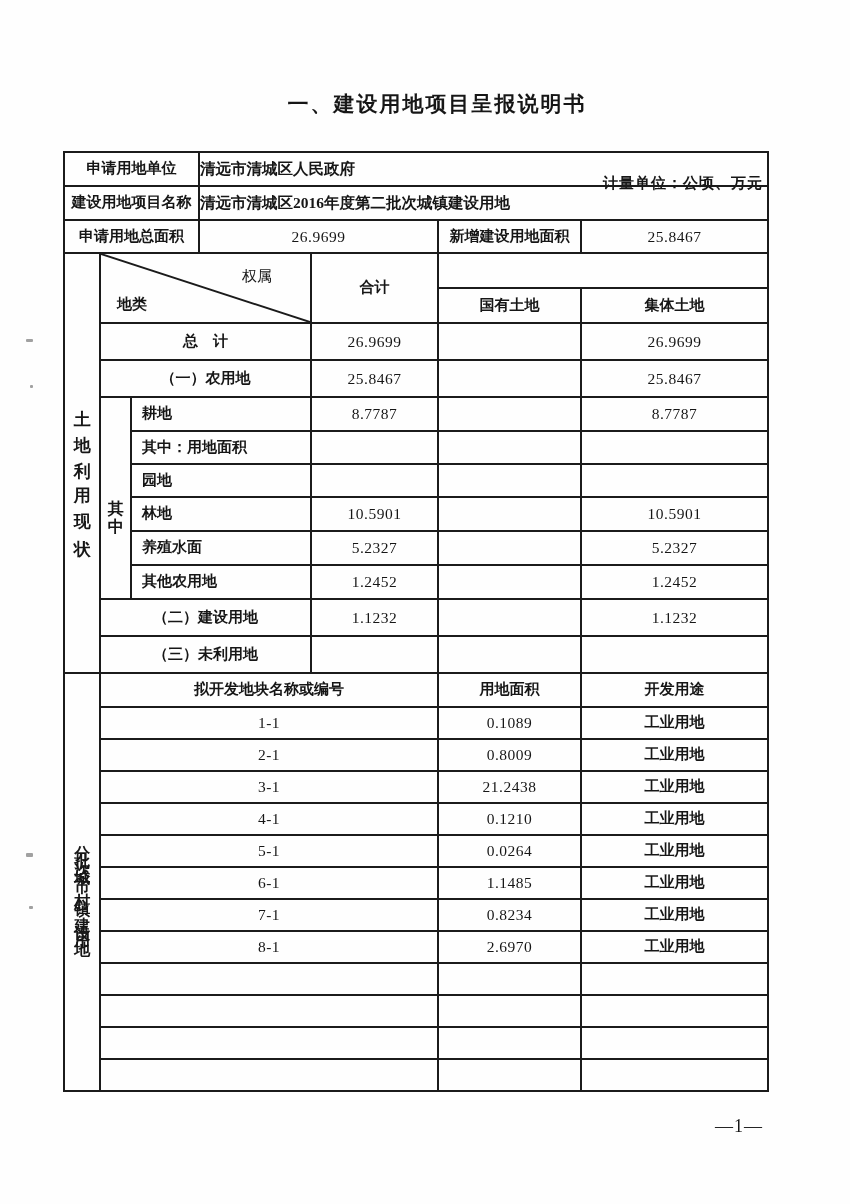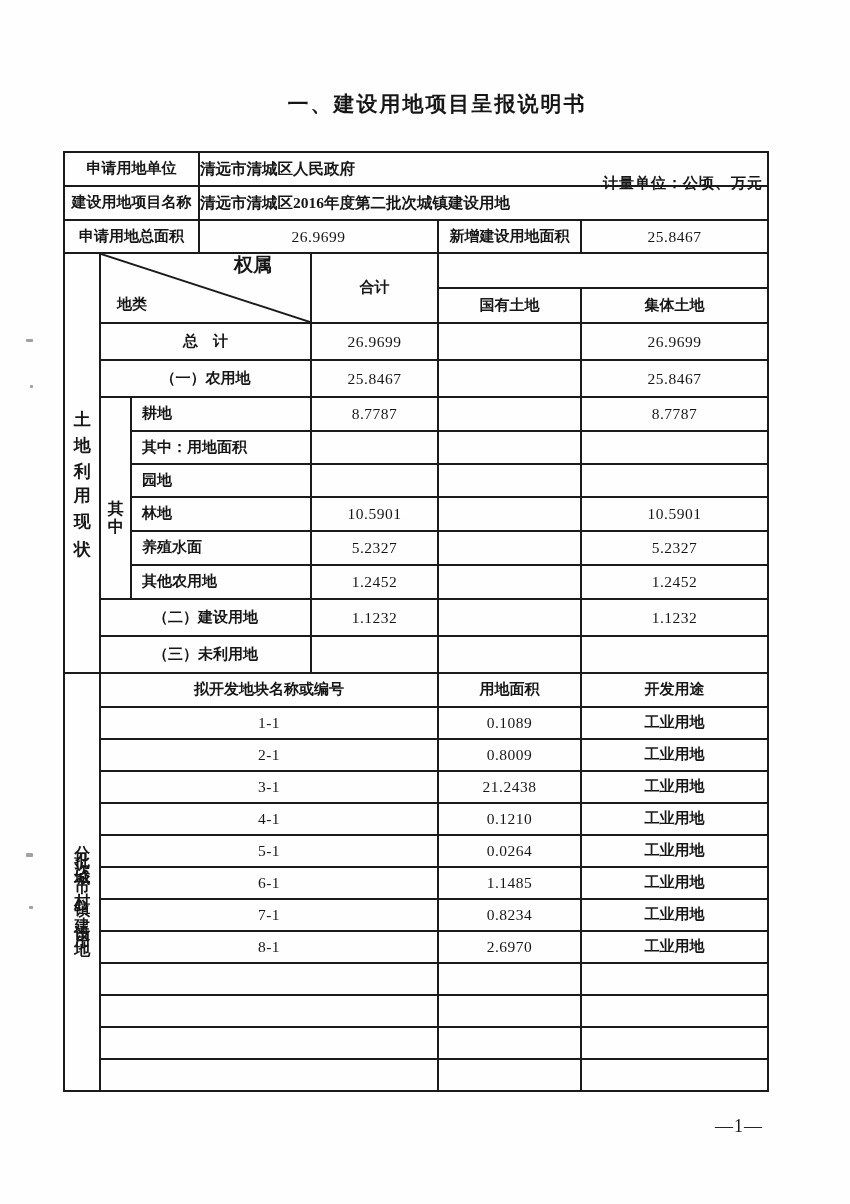--- a/index.html
+++ b/index.html
@@ -47,21 +47,21 @@
     font-weight:700;
     white-space:nowrap;
   }
   .v-land{font-size:17px;letter-spacing:26px;margin-bottom:-26px;}
   .v-qz{font-size:16px;letter-spacing:18px;margin-bottom:-18px;}
   .v-dev{font-size:16px;letter-spacing:8px;margin-bottom:-8px;}
 
   
   .diag{position:relative;}
   .diag svg{position:absolute;top:0;left:0;width:100%;height:100%;}
-  .diag-tr{position:absolute;top:0;right:38px;font-weight:700;font-size:19px;}
+  .diag-tr{position:absolute;top:14px;right:38px;font-weight:400;font-size:15px;}
   .diag-bl{position:absolute;bottom:9px;left:16px;font-weight:700;font-size:15px;}
 
   .page-number{
     position:absolute;top:1116px;left:63px;width:700px;
     text-align:right;font-size:18px;font-weight:400;letter-spacing:1px;
   }
 
   
   .speck{position:absolute;background:#6f6f6f;opacity:.65;border-radius:1px;}
   .sp1{left:26px;top:339px;width:7px;height:3px;}

